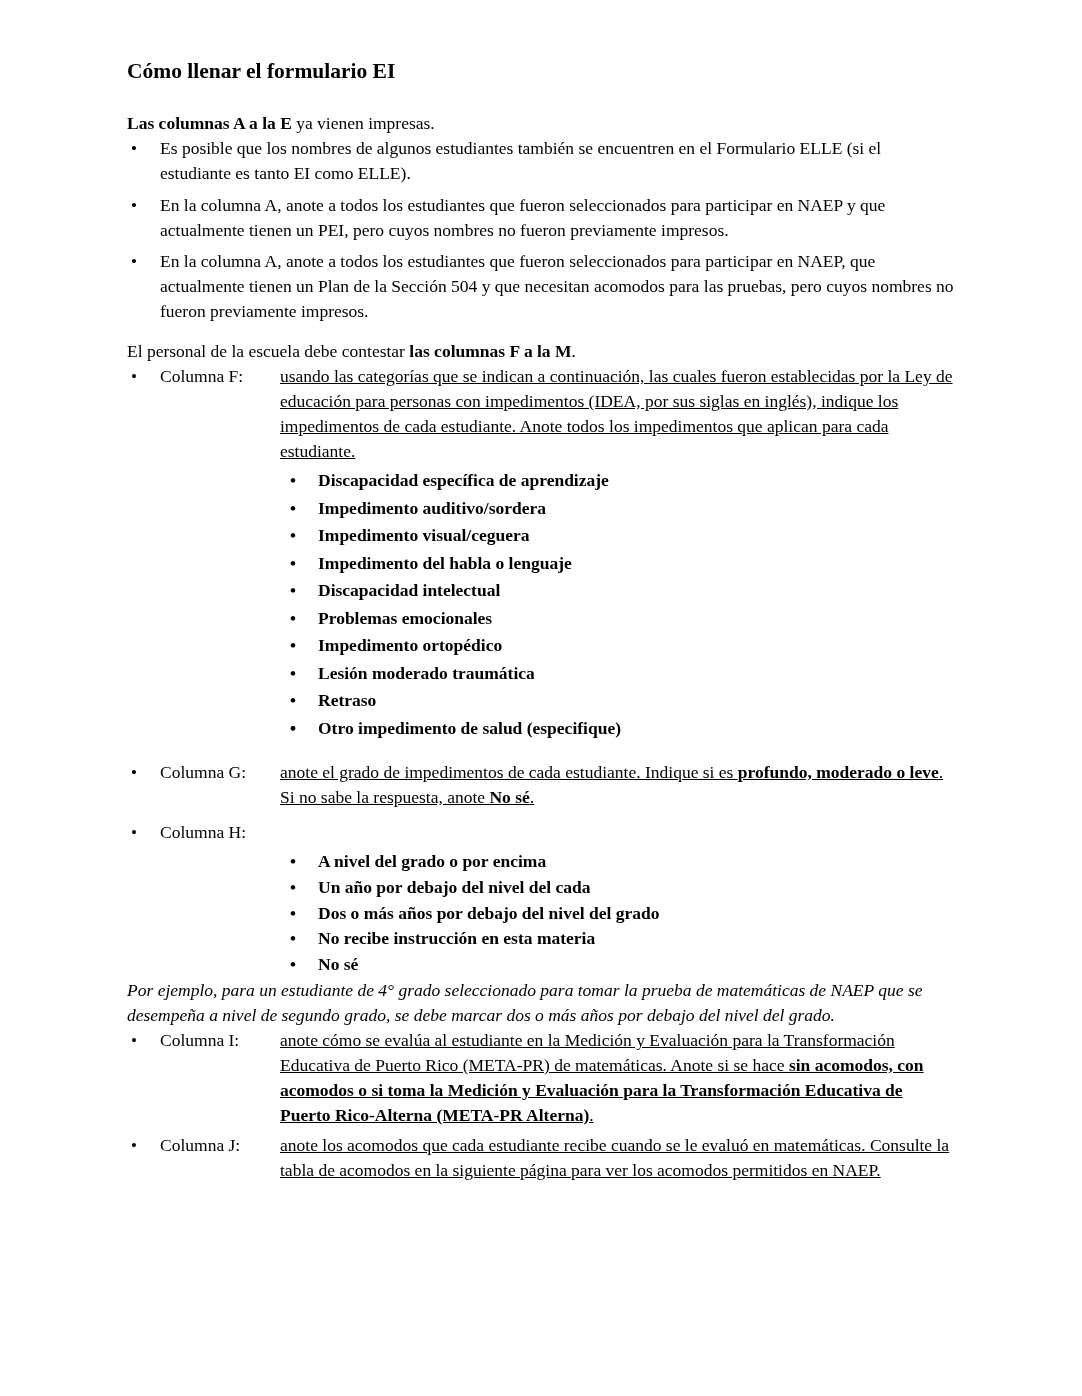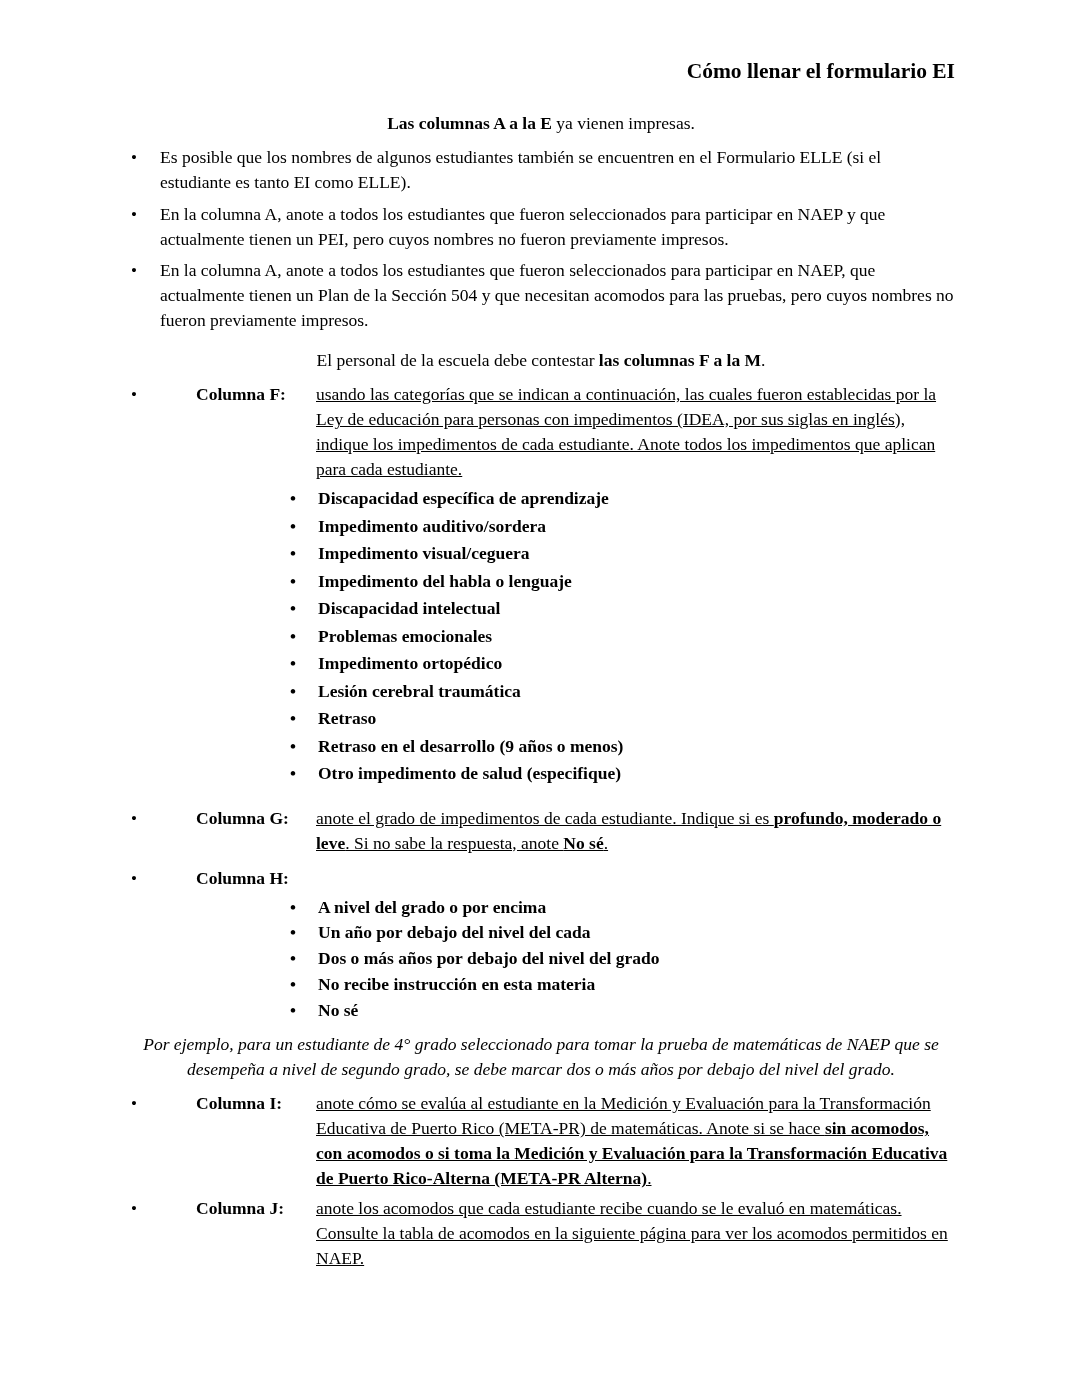--- a/index.html
+++ b/index.html
@@ -16,25 +16,25 @@
     overflow: hidden;
     box-sizing: border-box;
   }
   .content {
     padding: 55px 127px 0 127px;
   }
   .title {
     font-size: 21.5px;
     line-height: 32px;
     font-weight: bold;
-    text-align: right;
+    text-align: left;
     margin: 0 0 24px 0;
   }
   .bold { font-weight: bold; }
-  p.para { margin: 9px; text-align: center; }
+  p.para { margin: 0; }
   .intro { margin-bottom: 3px; }
   .personal-para { margin-bottom: 12px; }
 
   
   .bullet-row {
     position: relative;
     padding-left: 33px;
     margin-bottom: 6px;
   }
   .bullet-row:nth-child(1) { margin-bottom: 7px; }
@@ -49,23 +49,22 @@
   
   .col-row {
     position: relative;
     display: flex;
     align-items: flex-start;
     padding-left: 33px;
     margin-bottom: 10px;
   }
   .col-label {
     flex: 0 0 120px;
-    font-weight: bold;
+    font-weight: normal;
     white-space: nowrap;
-    margin-left: 36px;
   }
   .col-body { flex: 1 1 auto; text-decoration: underline; }
 
   
   .sub-list { margin: 3px 0 18px 153px; }
   .sub-list.codes { margin: 4px 0 0 153px; }
   .sub-item {
     position: relative;
     padding-left: 38px;
     font-weight: bold;
@@ -114,23 +113,23 @@
       <span class="col-body"><span>usando las categorías que se indican a continuación, las cuales fueron establecidas por la Ley de educación para personas con impedimentos (IDEA, por sus siglas en inglés), indique los impedimentos de cada estudiante. Anote todos los impedimentos que aplican para cada estudiante.</span></span>
     </div>
     <div class="sub-list">
       <div class="sub-item"><span class="bullet-glyph">•</span><span>Discapacidad específica de aprendizaje</span></div>
       <div class="sub-item"><span class="bullet-glyph">•</span><span>Impedimento auditivo/sordera</span></div>
       <div class="sub-item"><span class="bullet-glyph">•</span><span>Impedimento visual/ceguera</span></div>
       <div class="sub-item"><span class="bullet-glyph">•</span><span>Impedimento del habla o lenguaje</span></div>
       <div class="sub-item"><span class="bullet-glyph">•</span><span>Discapacidad intelectual</span></div>
       <div class="sub-item"><span class="bullet-glyph">•</span><span>Problemas emocionales</span></div>
       <div class="sub-item"><span class="bullet-glyph">•</span><span>Impedimento ortopédico</span></div>
-      <div class="sub-item"><span class="bullet-glyph">•</span><span>Lesión cerebral traumática</span></div>
+      <div class="sub-item"><span class="bullet-glyph">•</span><span>Lesión moderado traumática</span></div>
       <div class="sub-item"><span class="bullet-glyph">•</span><span>Retraso</span></div>
-      <div class="sub-item"><span class="bullet-glyph">•</span><span>Retraso en el desarrollo (9 años o menos)</span></div>
+      <div class="sub-item"><span class="bullet-glyph">•</span></div>
       <div class="sub-item"><span class="bullet-glyph">•</span><span>Otro impedimento de salud (especifique)</span></div>
     </div>
 
     <div class="col-row">
       <span class="bullet-glyph">•</span>
       <span class="col-label">Columna G:</span>
       <span class="col-body"><span>anote el grado de impedimentos de cada estudiante. Indique si es </span><span class="bold">profundo, moderado o leve</span><span>. Si no sabe la respuesta, anote </span><span class="bold">No sé</span><span>.</span></span>
     </div>
 
     <div class="col-row has-sub">

